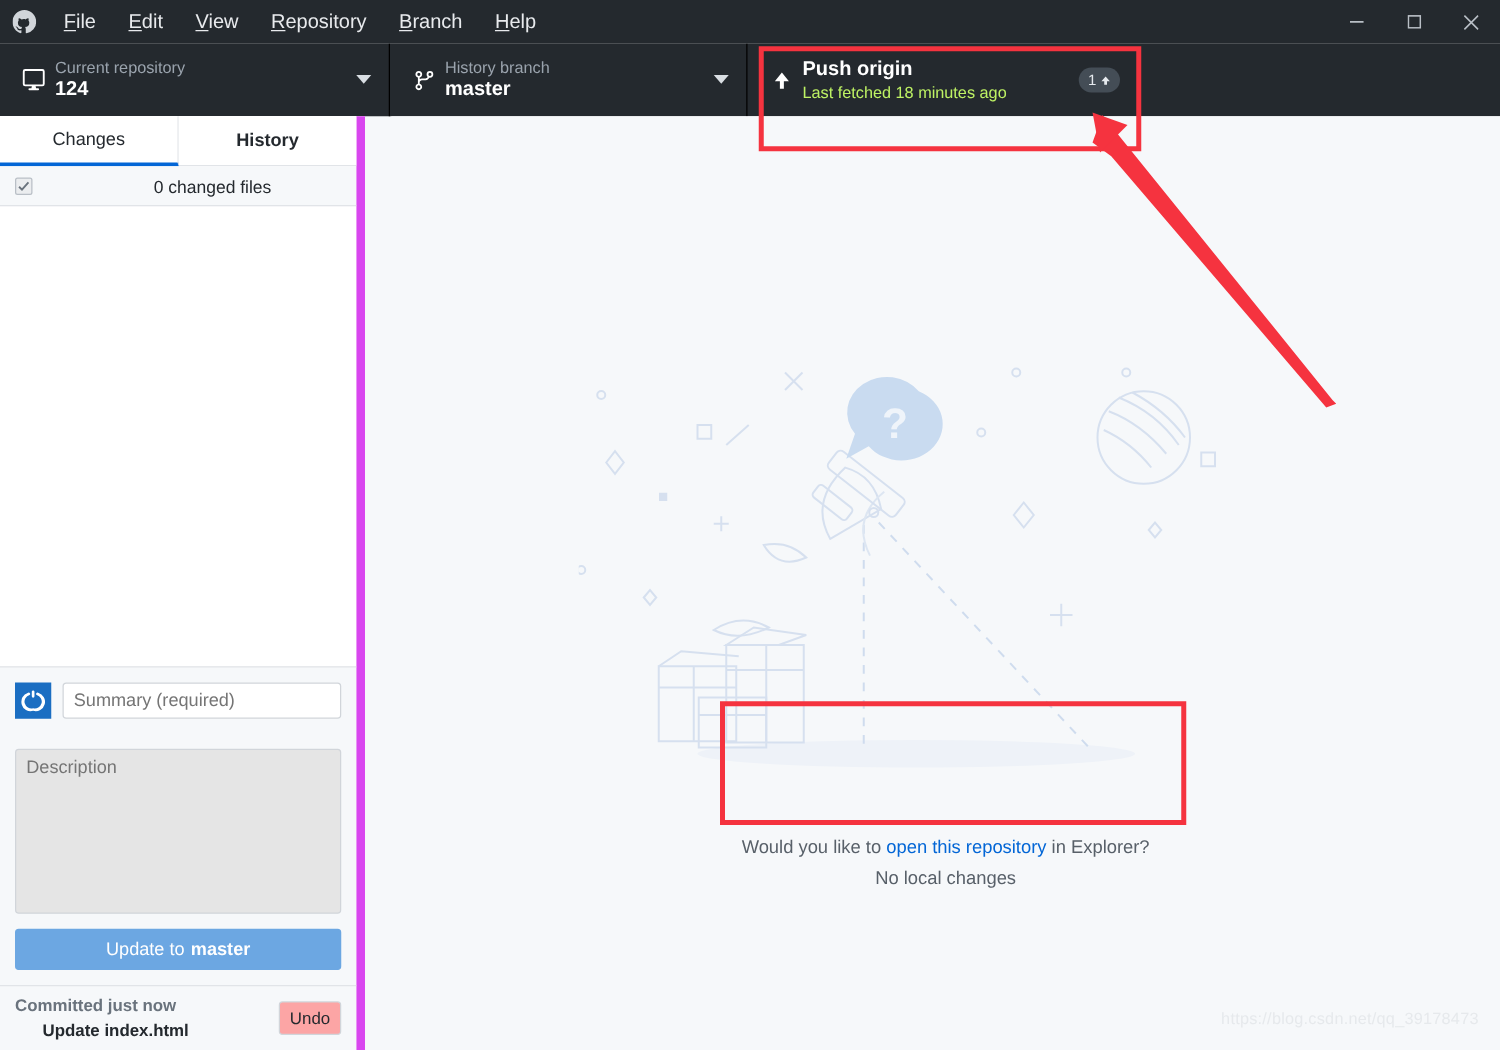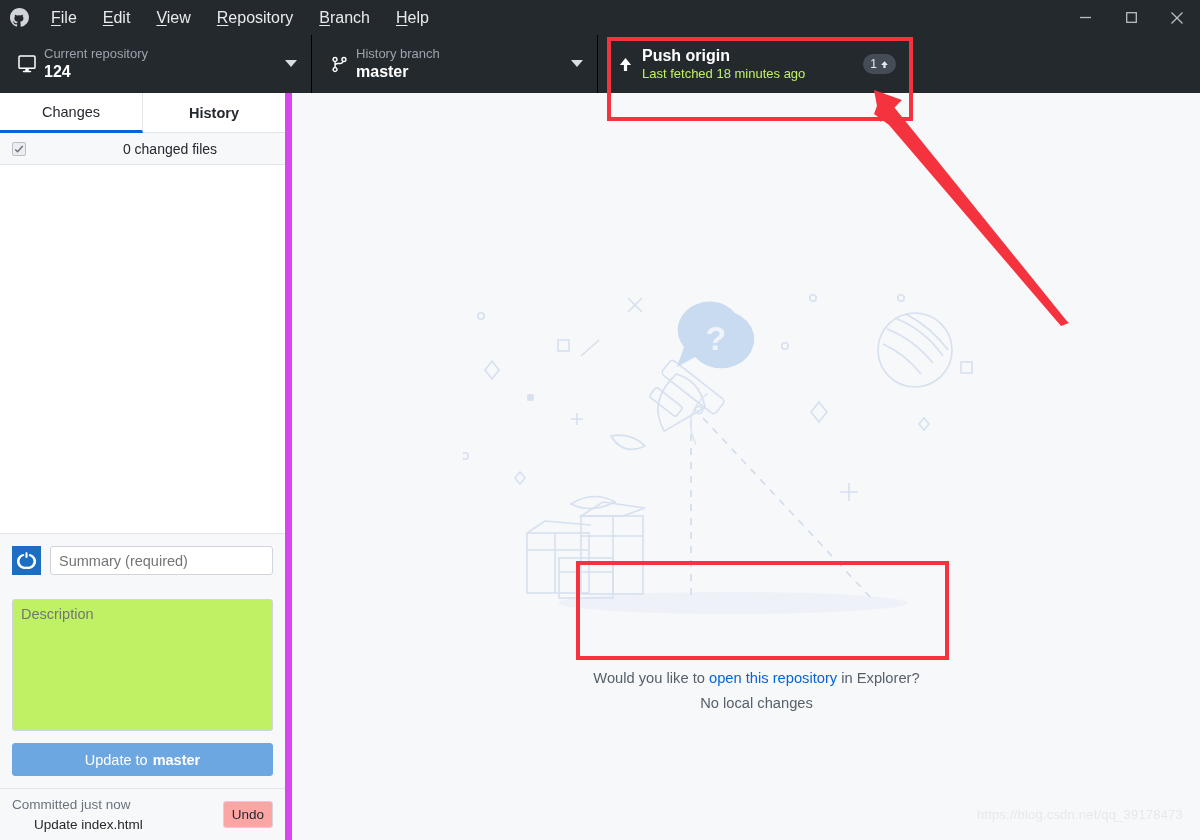--- a/index.html
+++ b/index.html
@@ -90,36 +90,36 @@
     padding:12px; display:flex; flex-direction:column;
   }
   #summary-row{ display:flex; align-items:center; gap:9px; }
   #avatar{ width:29px; height:29px; background:#1b6ec2; display:flex; align-items:center; justify-content:center; flex:0 0 29px; }
   #avatar svg{ fill:#fff; }
   #summary-input{
     flex:1; height:29px; background:#fff; border:1px solid #d1d5da; border-radius:3px;
     font-family:"Liberation Sans", sans-serif; font-size:14.5px; color:#6a737d; padding:0 8px; outline:none;
   }
   #description-input{
-    margin-top:24px; height:132px; width:100%; background:#bef264;
+    margin-top:24px; height:132px; width:100%; background:#e5e5e5;
     border:1px solid #d1d5da; border-radius:3px; resize:none;
     font-family:"Liberation Sans", sans-serif; font-size:14.5px; color:#6a737d; padding:6px 8px; outline:none;
   }
   #commit-button{
     margin-top:12px; height:33px; width:100%; background:#6ca7e2; border:1px solid #6ca7e2;
     border-radius:3px; color:#fff; font-size:14.5px; font-family:"Liberation Sans", sans-serif;
     cursor:default; display:flex; align-items:center; justify-content:center; gap:5px;
   }
   #commit-button b{ font-weight:bold; }
 
   #undo-bar{
     flex:0 0 52px; background:#f6f8fa; border-top:1px solid #e1e4e8;
     display:flex; align-items:center; padding:0 12px;
   }
-  #undo-text{ flex:1; display:flex; flex-direction:column; line-height:1.45; }
+  #undo-text{ flex:1; display:flex; flex-direction:column; line-height:1.45;font-weight:bold; }
   #undo-line1{ font-size:13.5px; color:#6a737d; }
   #undo-line2{ font-size:13.5px; color:#24292e;margin-left:22px; }
   #undo-button{
     width:50px; height:27px; background:#fca5a5; border:1px solid #d1d5da; border-radius:3px;
     font-size:13.5px; color:#24292e; font-family:"Liberation Sans", sans-serif; cursor:default;
   }
 
   
   #main{
     position:absolute; left:313px; top:93px; width:887px; height:747px;

